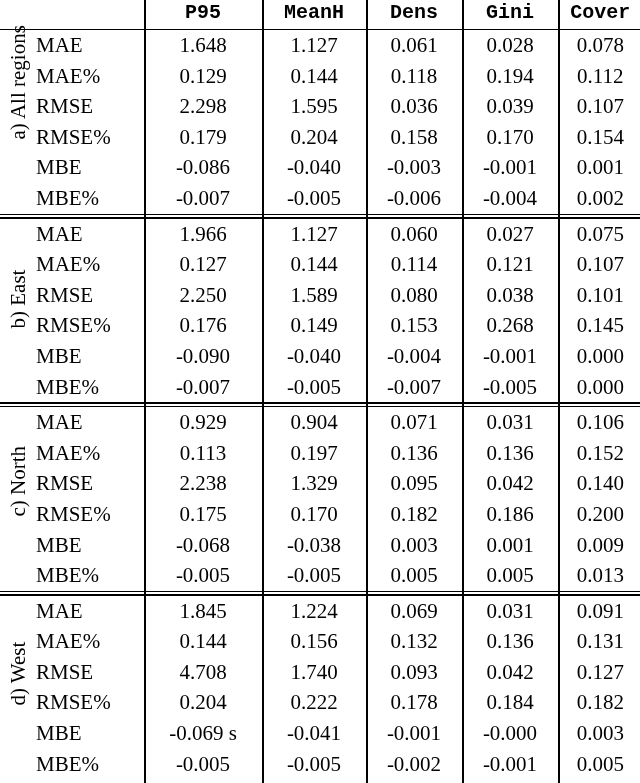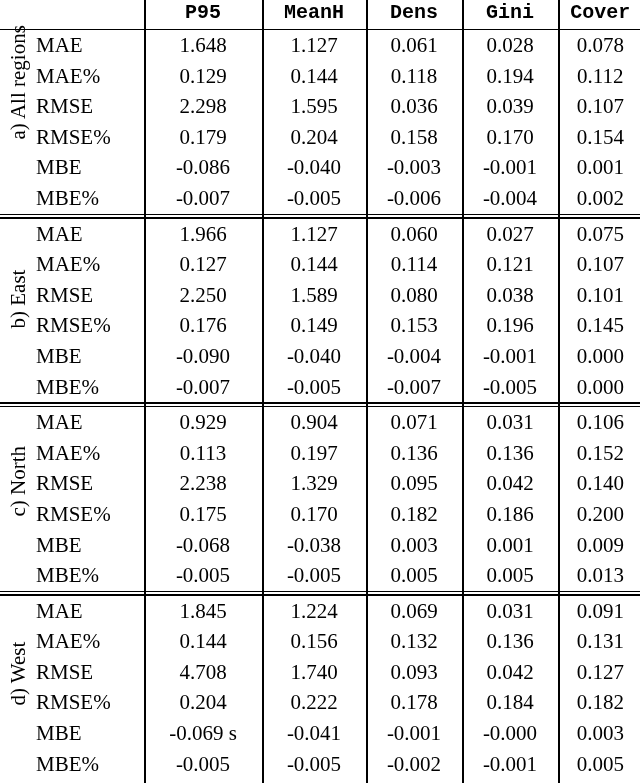--- a/index.html
+++ b/index.html
@@ -224,21 +224,21 @@
           <td class="vline">1.589</td>
           <td class="vline">0.080</td>
           <td class="vline">0.038</td>
           <td class="vline">0.101</td>
         </tr>
         <tr>
           <td class="metric-name">RMSE%</td>
           <td class="vline">0.176</td>
           <td class="vline">0.149</td>
           <td class="vline">0.153</td>
-          <td class="vline">0.196</td>
+          <td class="vline">0.268</td>
           <td class="vline">0.145</td>
         </tr>
         <tr>
           <td class="metric-name">MBE</td>
           <td class="vline">-0.090</td>
           <td class="vline">-0.040</td>
           <td class="vline">-0.004</td>
           <td class="vline">-0.001</td>
           <td class="vline">0.000</td>
         </tr>

